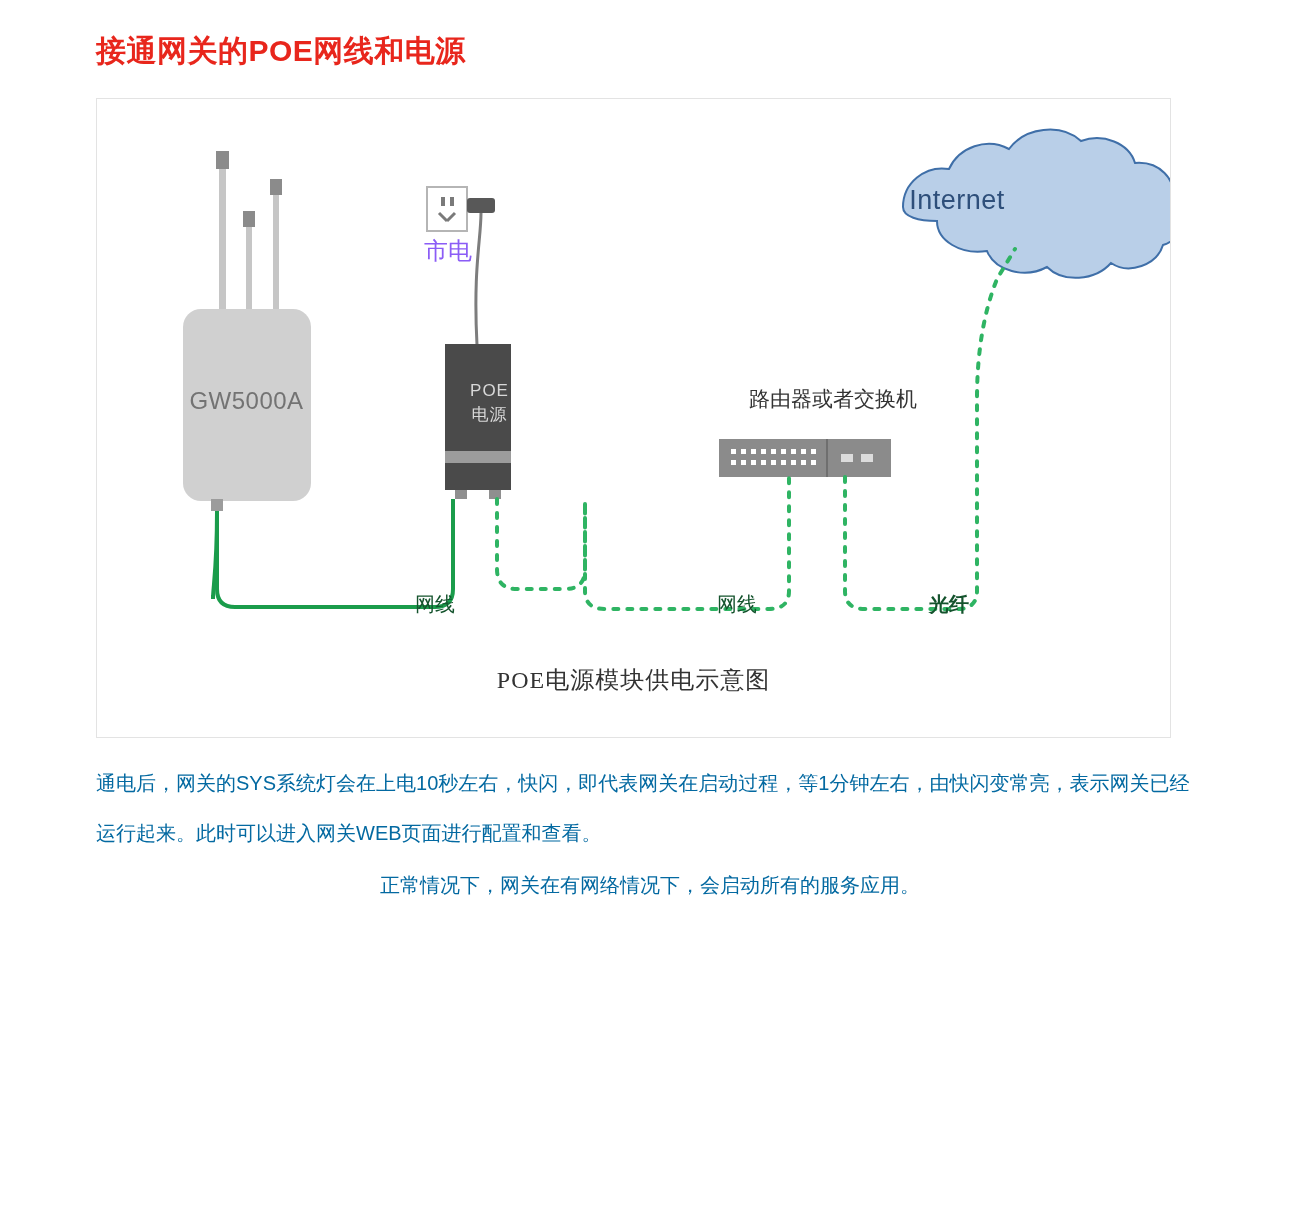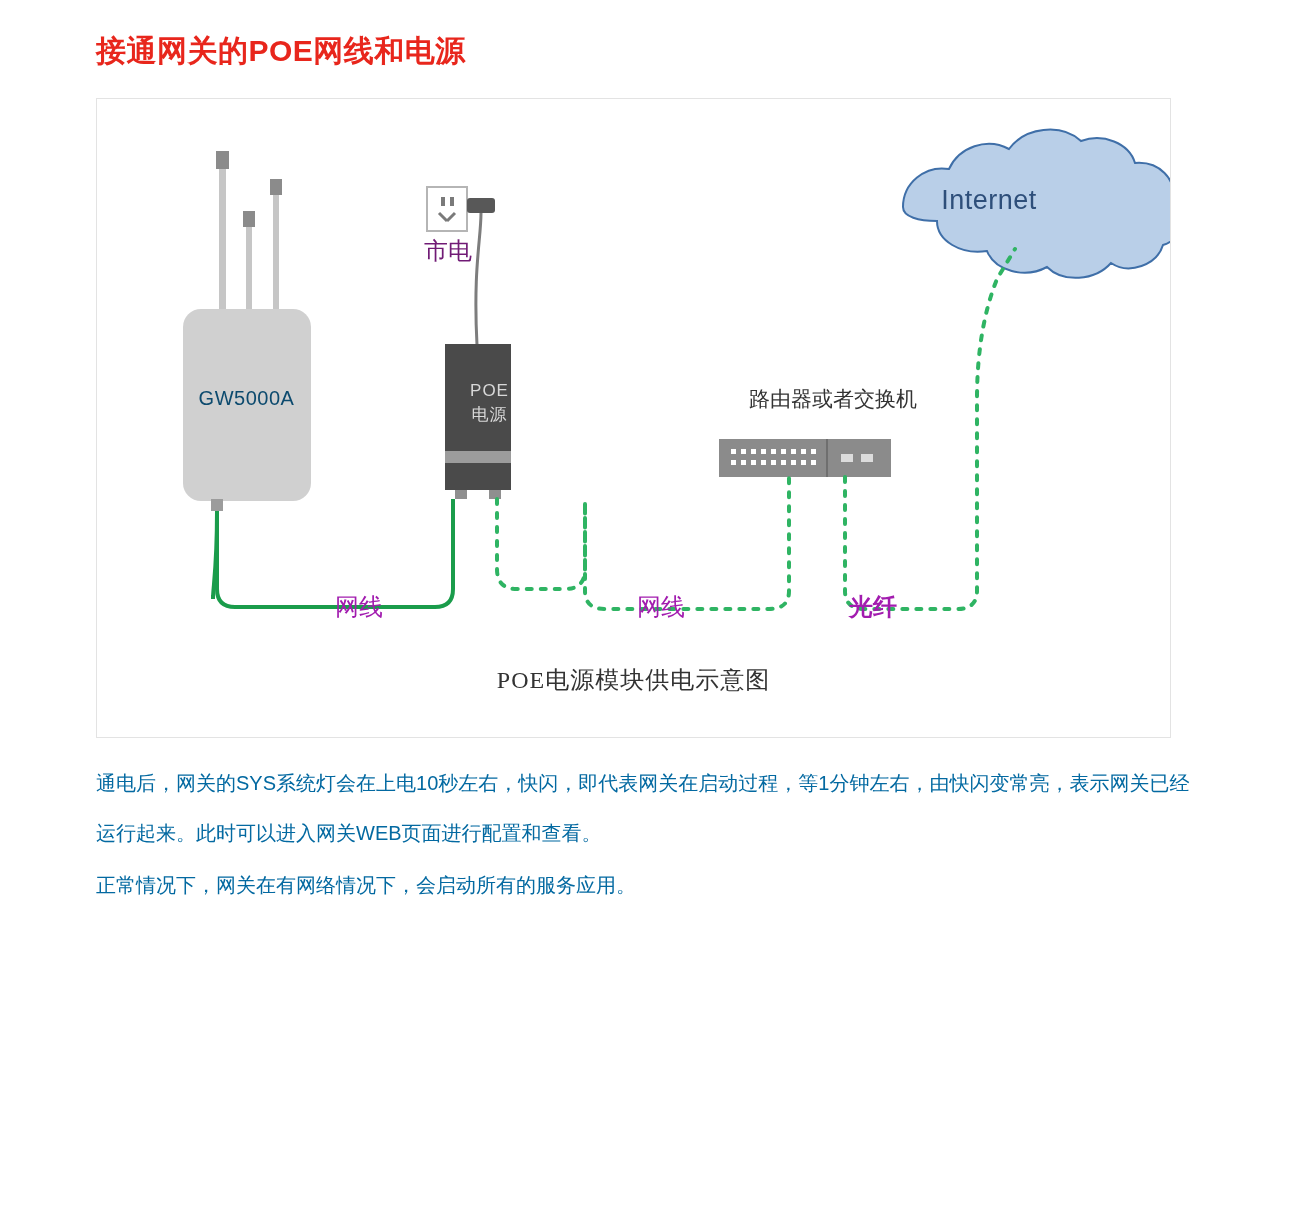--- a/index.html
+++ b/index.html
@@ -61,32 +61,32 @@
     color: #333333;
     letter-spacing: 1px;
     font-family: Liberation Serif, serif;
   }
   .gateway-label {
     position: absolute;
     left: 86px;
     top: 288px;
     width: 127px;
     text-align: center;
-    font-size: 20px;
-    color: #0c4a6e;
+    font-size: 24px;
+    color: #737373;
     letter-spacing: 0.5px;
   }
   .mains-label {
     position: absolute;
     left: 296px;
     top: 136px;
     width: 110px;
     text-align: center;
     font-size: 24px;
-    color: #701a75;
+    color: #8b5cf6;
   }
   .poe-text {
     position: absolute;
     left: 348px;
     top: 280px;
     width: 89px;
     text-align: center;
     color: #d8d8d8;
     font-size: 17px;
     line-height: 24px;
@@ -98,43 +98,44 @@
     left: 520px;
     top: 286px;
     width: 300px;
     text-align: right;
     font-size: 21px;
     color: #333333;
   }
   
   .cloud-label {
     position: absolute;
-    left: 772px;
+    left: 740px;
     top: 86px;
     width: 240px;
     text-align: center;
     font-size: 27px;
     color: #2e4f7a;
     letter-spacing: 0.5px;
   }
   
   .wire-label {
     position: absolute;
-    font-size: 24px;
-    color: #a21caf;
-    text-align: left;
+    font-size: 20px;
+    color: #14532d;
+    text-align: right;
   }
   .footer-text {
     margin: 20px 0 0 0;
     font-size: 20px;
     line-height: 50px;
     color: #0369a1;
   }
   .footer-text.second {
     margin-top: 2px;
+    text-align: center;
   }
   svg.fig-svg {
     position: absolute;
     left: 0;
     top: 0;
     width: 1073px;
     height: 638px;
   }
 </style>
 </head>

